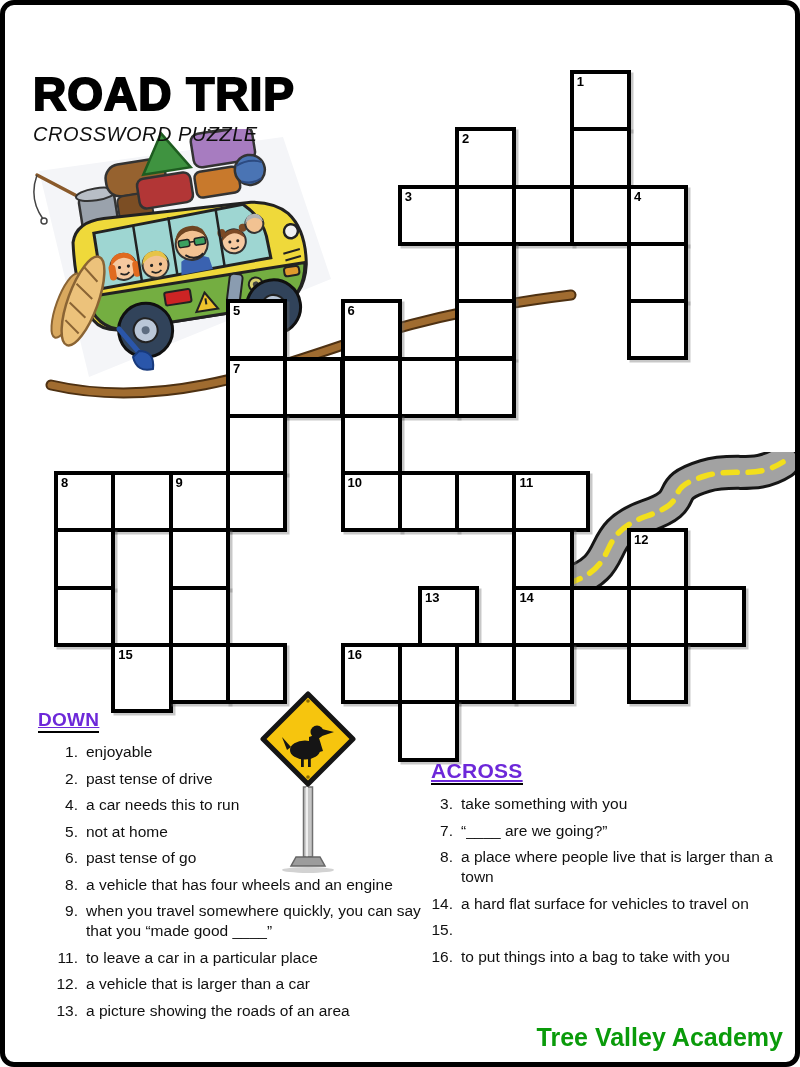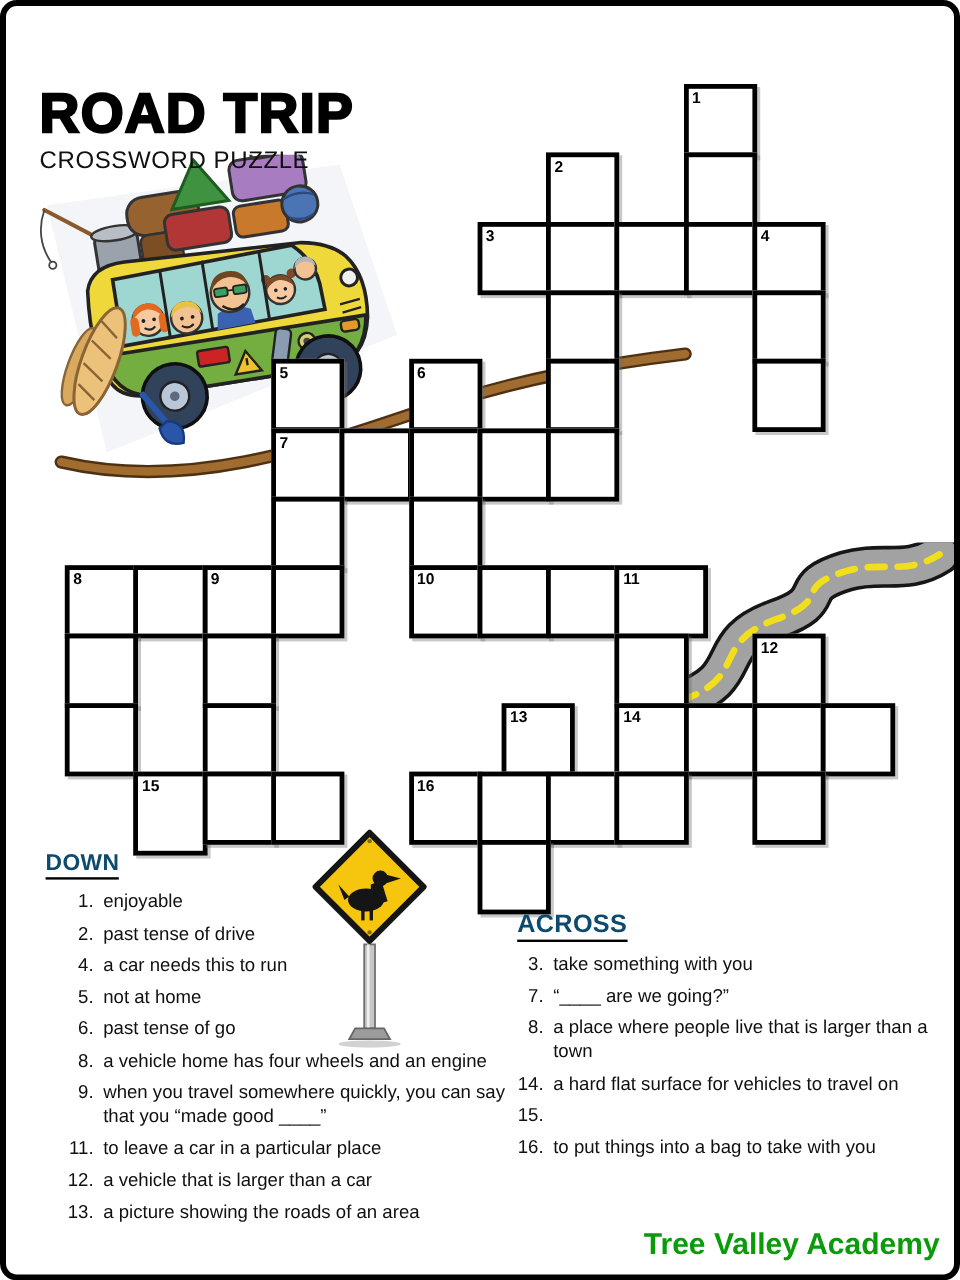--- a/index.html
+++ b/index.html
@@ -7,37 +7,37 @@
     position:relative;width:800px;height:1067px;box-sizing:border-box;
     background:#fff;border:5px solid #000;border-radius:14px;overflow:hidden;
     font-family:"Liberation Sans","DejaVu Sans",sans-serif;
   }
   
   .titlebox{position:absolute;left:28px;top:66px;width:312px;z-index:6;}
   .titlebox h1{
     margin:0;font-size:46px;line-height:1;font-weight:bold;color:#000;
     letter-spacing:1px;-webkit-text-stroke:2px #000;
   }
-  .subtitle{margin-top:6px;font-size:20px;letter-spacing:.5px;color:#101010;}
+  .subtitle{margin-top:6px;font-size:20px;letter-spacing:.5px;color:#101010;font-style:italic;}
   
   .ill{position:absolute;}
   #dirt-svg{left:30px;top:262px;width:545px;height:135px;z-index:1;}
   #road-svg{left:550px;top:447px;width:240px;height:143px;z-index:1;}
   #van-svg{left:26px;top:124px;width:312px;height:252px;z-index:2;}
   #sign-svg{left:255px;top:686px;width:96px;height:184px;z-index:2;}
   
   #grid{position:absolute;left:0;top:0;width:800px;height:800px;z-index:3;}
   .cell{
     position:absolute;background:#fff;border:4px solid #000;box-sizing:border-box;
     box-shadow:2.5px 2.5px 0 rgba(110,110,110,.38);
   }
   .cell .num{position:absolute;top:0px;left:3px;font-size:13px;font-weight:bold;color:#000;}
   
   .clues{position:absolute;z-index:5;color:#101010;}
-  .clues h2{display:inline-block;margin:0 0 9px 0;padding:0;border-bottom:2.5px solid #000;color:#0c4a6e;}
+  .clues h2{display:inline-block;margin:0 0 9px 0;padding:0;border-bottom:2.5px solid #000;color:#6d28d9;text-decoration:underline;}
   .down{left:33px;top:704px;width:392px;}
   .down h2{font-size:19px;letter-spacing:.3px;}
   .across{left:412px;top:754px;width:384px;}
   .across h2{font-size:21px;margin-left:14px;letter-spacing:.3px;}
   .clues ol{list-style:none;margin:0;padding:0;}
   .clues li{display:flex;margin-bottom:6.5px;font-size:15.5px;line-height:20px;}
   .clues .n{flex:none;text-align:right;}
   .down .n{width:40px;}
   .across .n{width:36px;}
   .clues .t{margin-left:8px;}
@@ -279,21 +279,21 @@
         <li>
           <span class="n">5.</span>
           <span class="t">not at home</span>
         </li>
         <li>
           <span class="n">6.</span>
           <span class="t">past tense of go</span>
         </li>
         <li>
           <span class="n">8.</span>
-          <span class="t">a vehicle home has four wheels and an engine</span>
+          <span class="t">a vehicle that has four wheels and an engine</span>
         </li>
         <li>
           <span class="n">9.</span>
           <span class="t">when you travel somewhere quickly, you can say that you “made good ____”</span>
         </li>
         <li>
           <span class="n">11.</span>
           <span class="t">to leave a car in a particular place</span>
         </li>
         <li>

